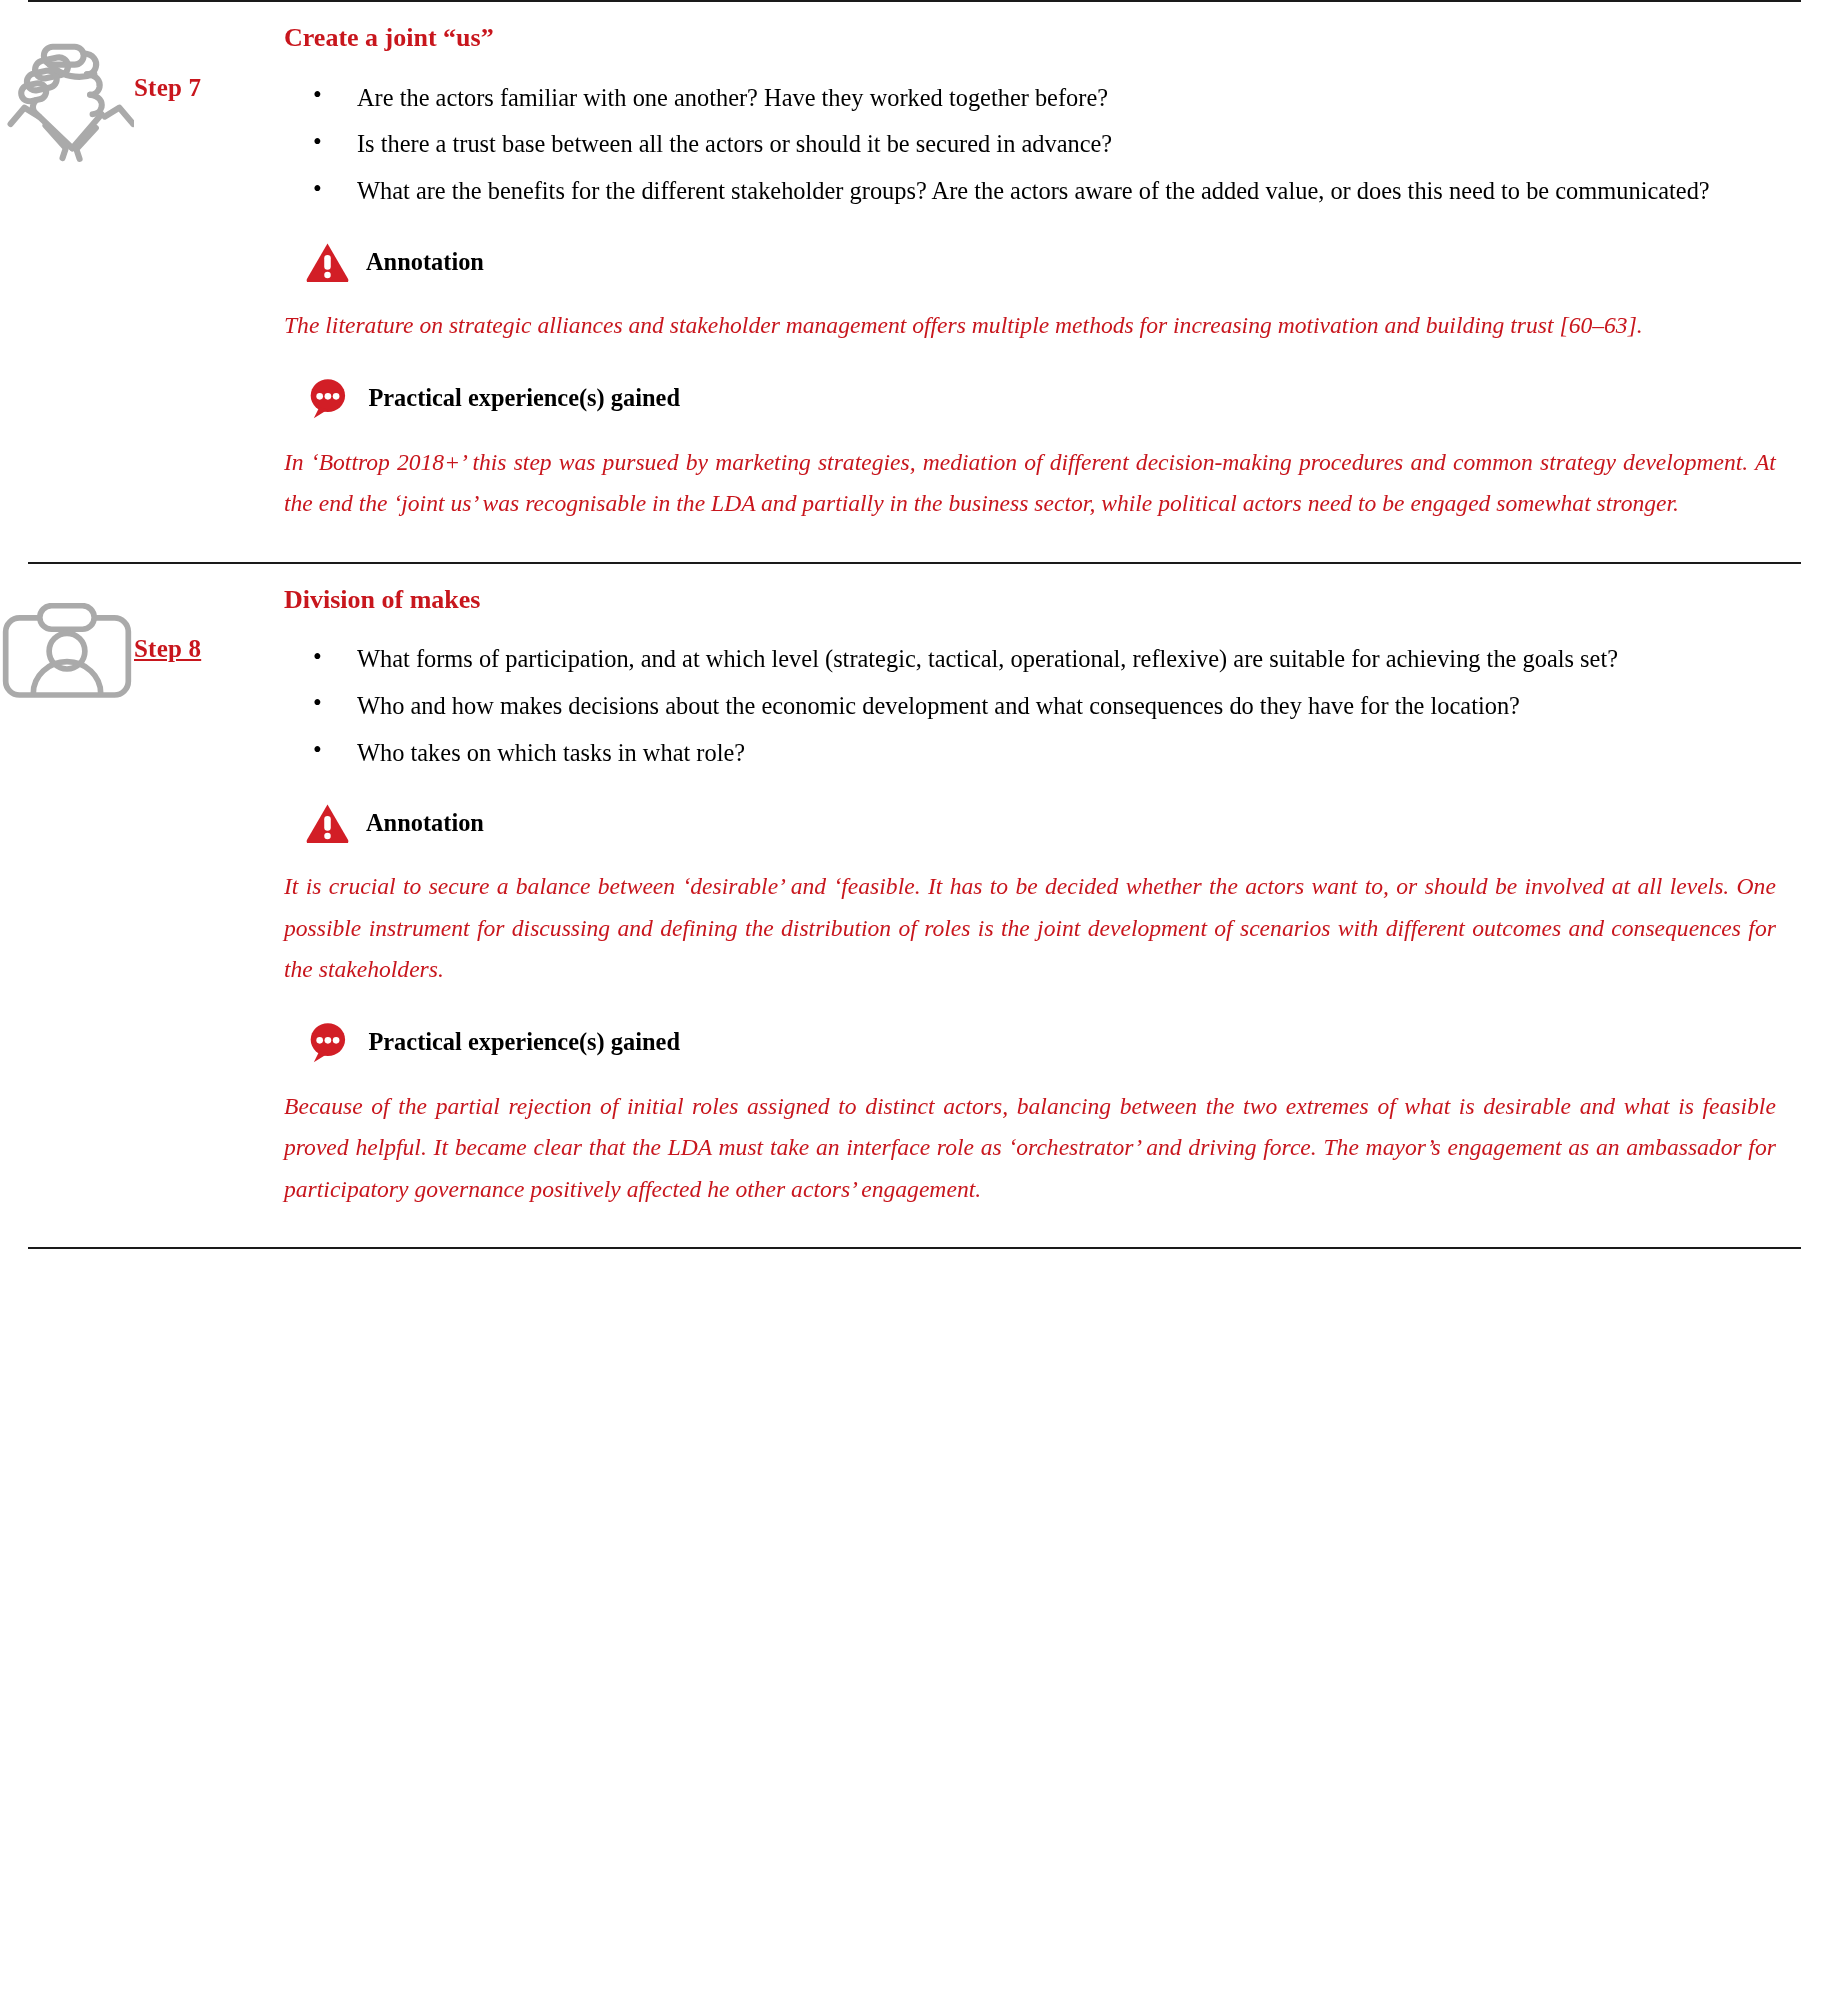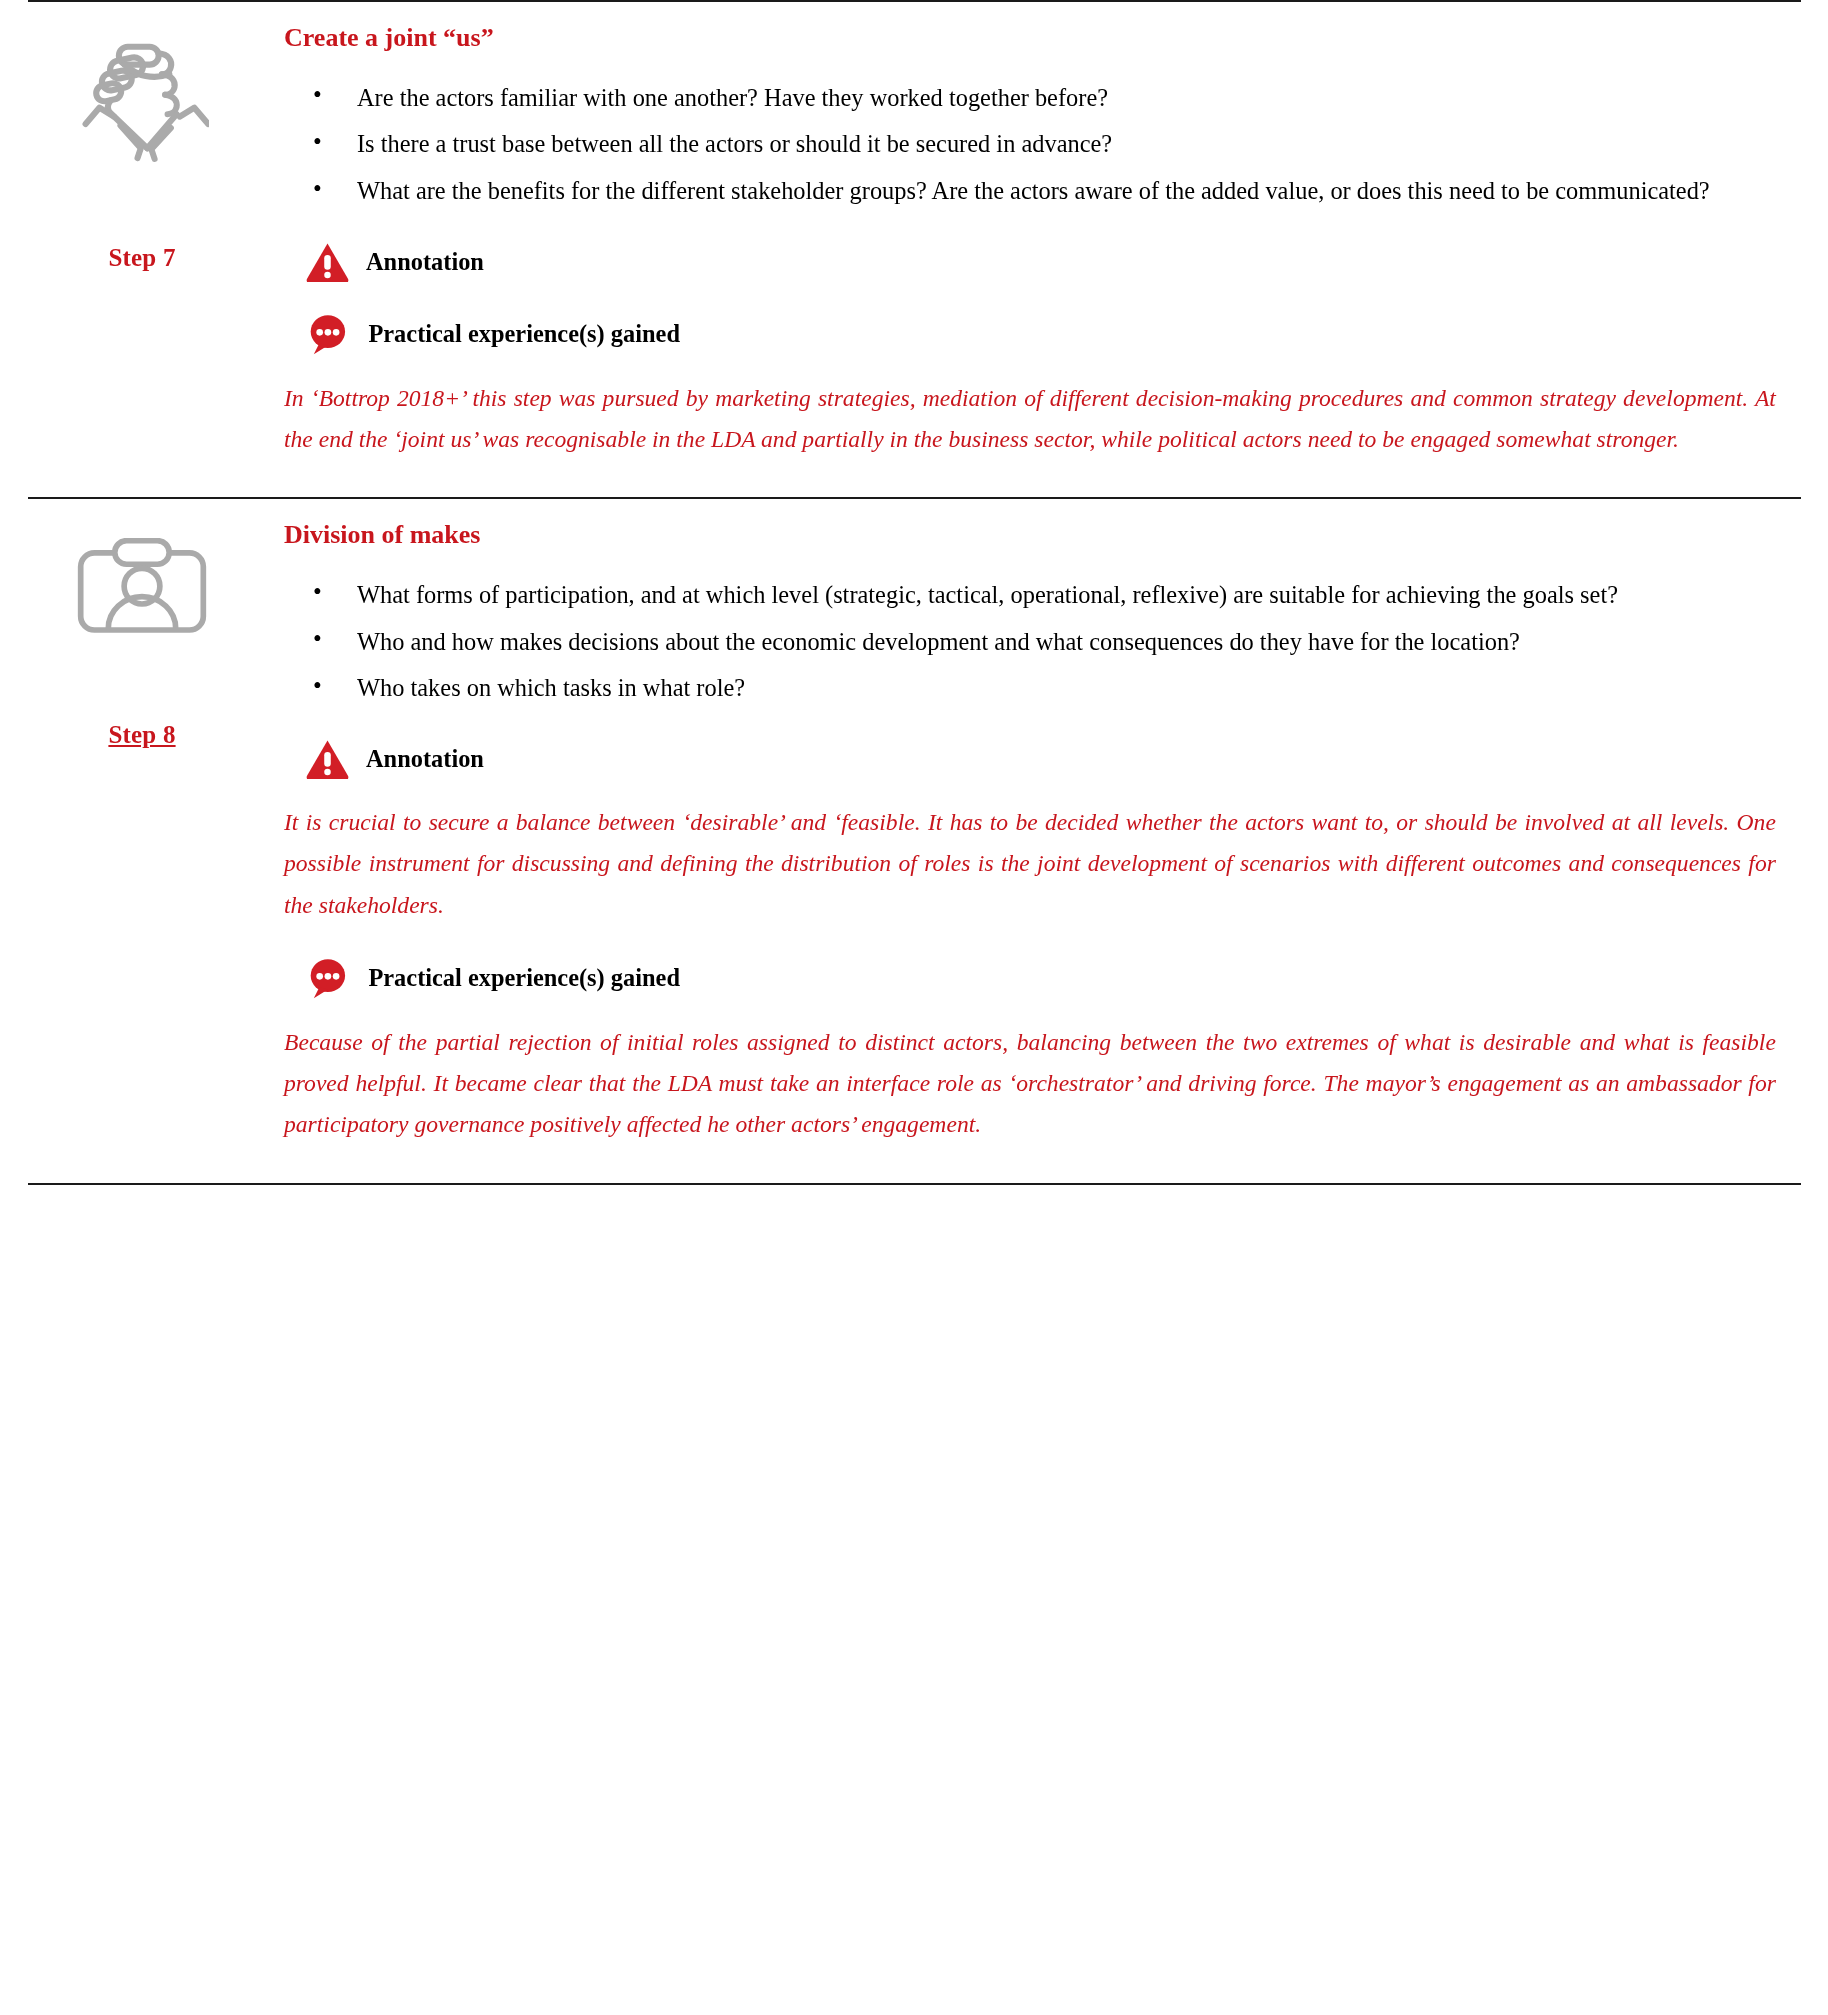--- a/index.html
+++ b/index.html
@@ -39,23 +39,22 @@
     display: flex;
     align-items: flex-start;
     padding: 0;
   }
   .step-col {
     width: 284px;
     flex: 0 0 284px;
     box-sizing: border-box;
     padding-top: 39px;
     display: flex;
-    flex-direction: column;
-    align-items: center;
-    gap: 48px;
+    flex-direction: row;
+    align-items: flex-start;
   }
   .step-icon {
     width: 134px;
     height: 122px;
     display: block;
   }
   .step-icon-badge {
     width: 134px;
     height: 102px;
     display: block;
@@ -195,20 +194,21 @@
       <div class="callout-head">
         <span class="callout-icon-wrap">
           <svg viewBox="0 0 110 100" width="45" height="41" aria-hidden="true">
             <path d="M55 6 L105 92 a9 9 0 0 1 -8 13 L13 105 a9 9 0 0 1 -8 -13 Z" fill="#D21E26"></path>
             <rect x="47" y="34" width="16" height="36" rx="8" fill="#ffffff"></rect>
             <circle cx="55" cy="83" r="8" fill="#ffffff"></circle>
           </svg>
         </span>
         <span class="callout-title">Annotation</span>
       </div>
+      <p class="callout-body">The literature on strategic alliances and stakeholder management offers multiple methods for increasing motivation and building trust [60–63].</p>
 
       <div class="callout-head">
         <span class="callout-icon-wrap">
           <svg viewBox="0 0 110 110" width="45" height="43" aria-hidden="true">
             <ellipse cx="56" cy="50" rx="44" ry="42" fill="#D21E26"></ellipse>
             <path d="M34 80 L20 108 L56 86 Z" fill="#D21E26"></path>
             <circle cx="35" cy="52" r="8.5" fill="#ffffff"></circle>
             <circle cx="56" cy="52" r="8.5" fill="#ffffff"></circle>
             <circle cx="77" cy="52" r="8.5" fill="#ffffff"></circle>
           </svg>

